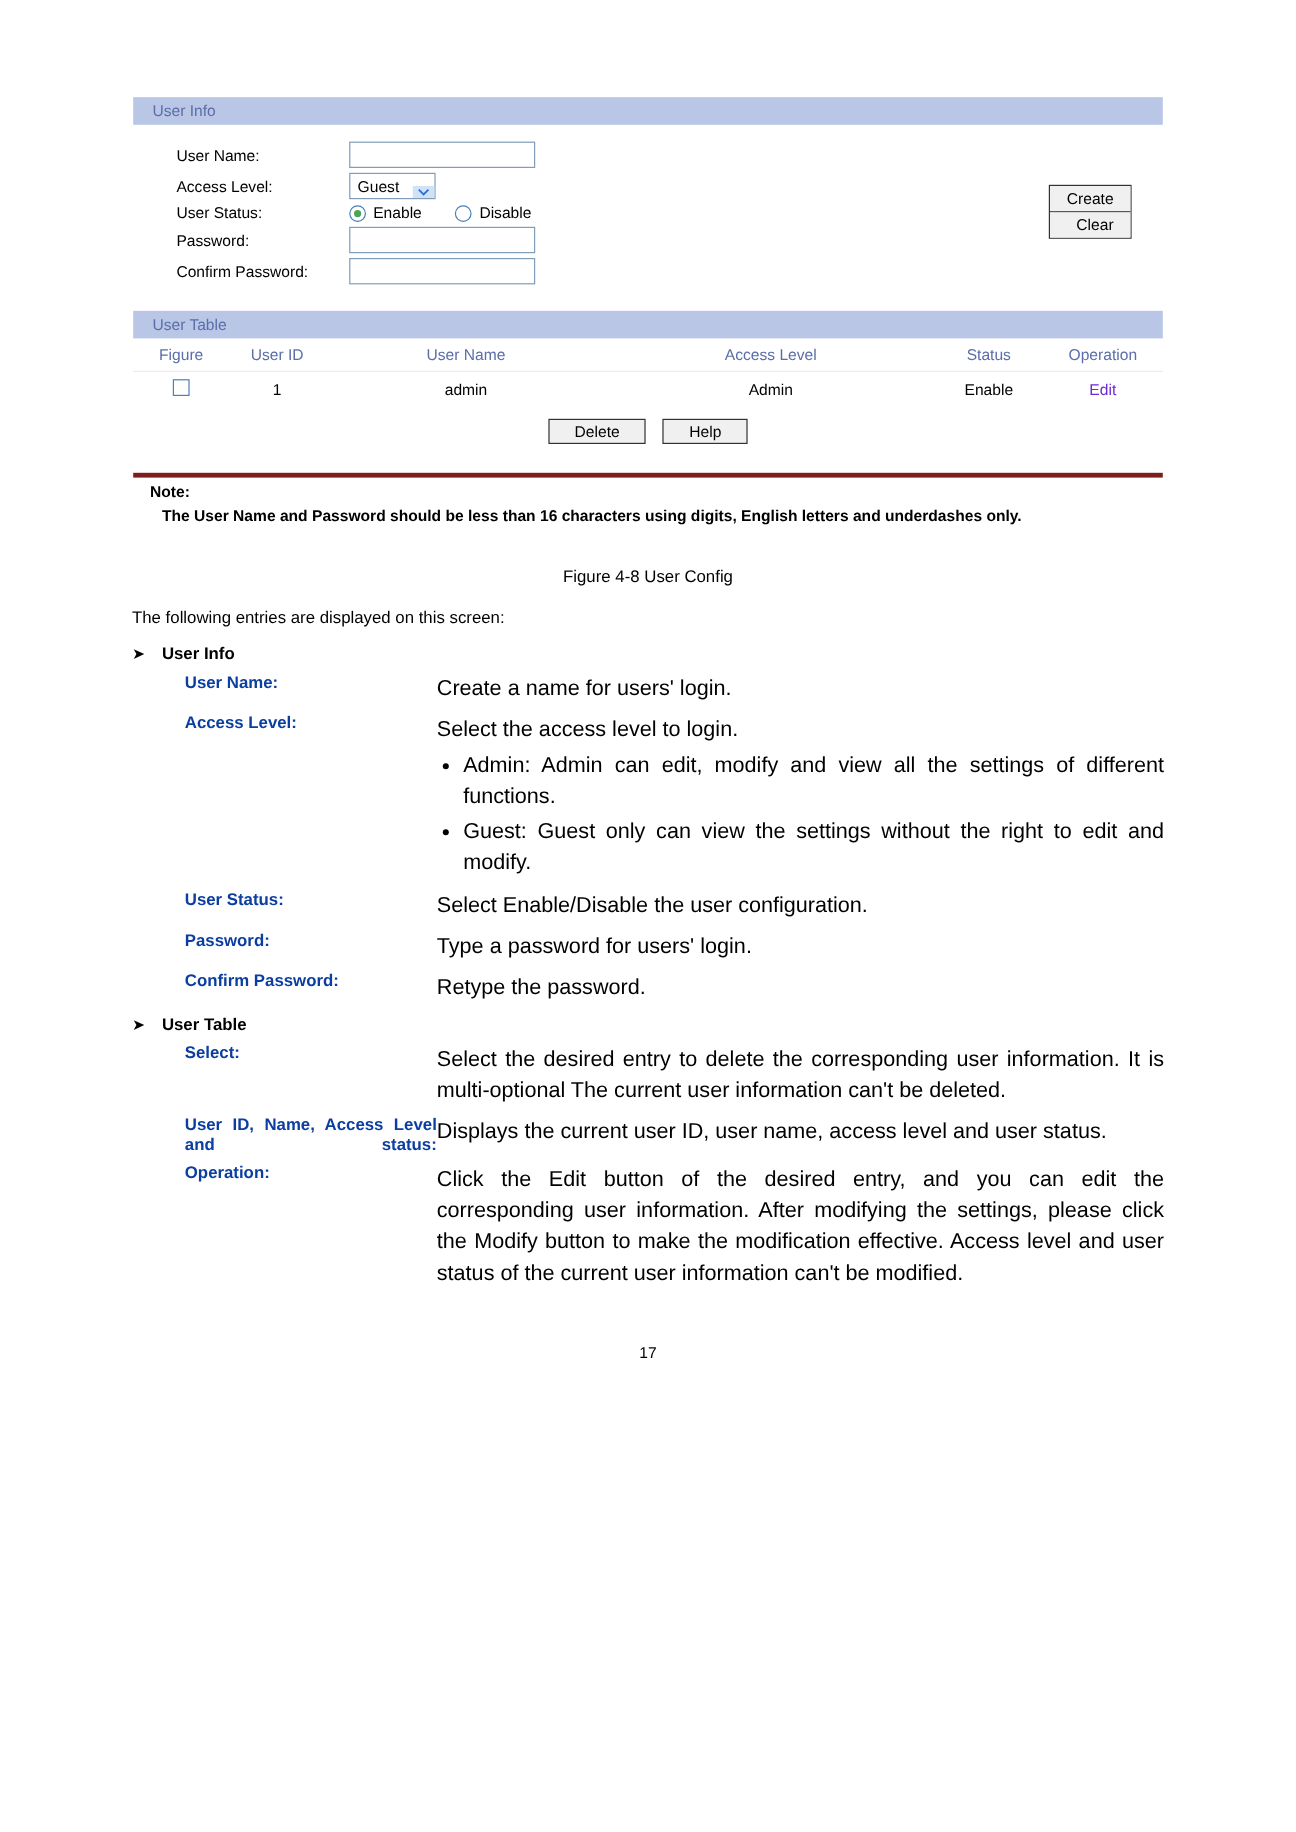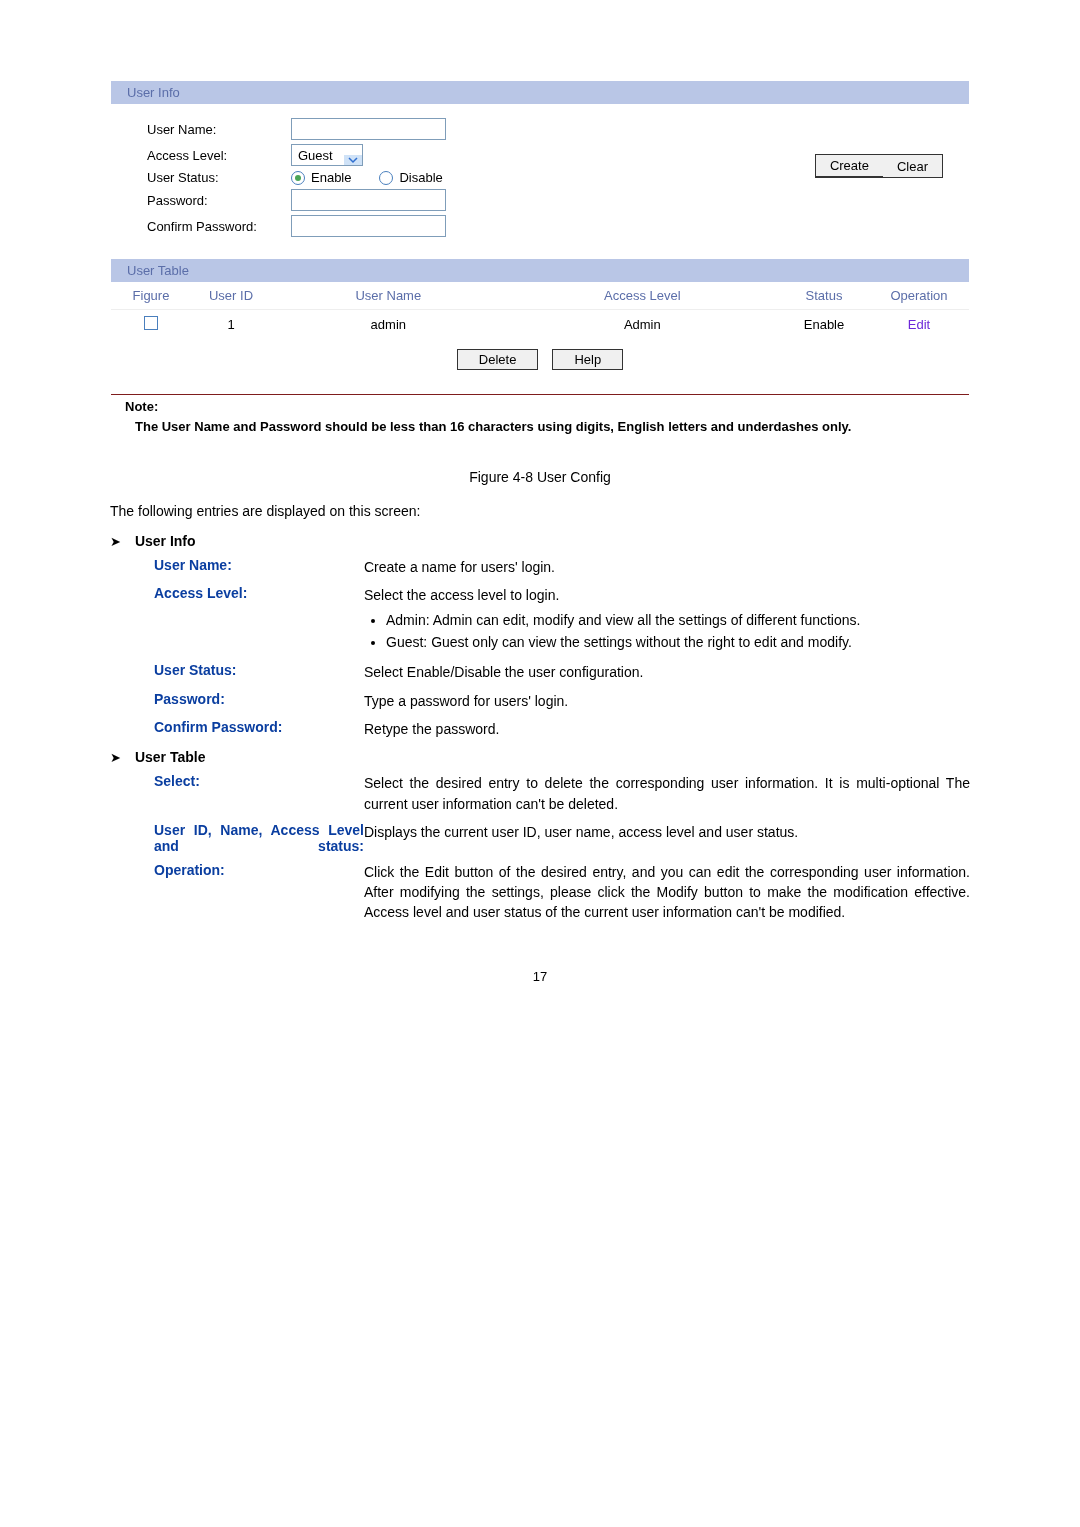--- a/index.html
+++ b/index.html
@@ -85,21 +85,21 @@
     width: 6px;
     height: 6px;
     background: #4aa557;
     border-radius: 50%;
   }
   .right-buttons {
     position: absolute;
     right: 26px;
     top: 50px;
     display: flex;
-    flex-direction: row;
+    flex-direction: column;
     gap: 0;
     border: 1px solid #333;
   }
   .right-buttons .btn {
     border: none;
     border-bottom: 1px solid #333;
     padding: 3px 14px;
     background: #f0f0f0;
     font-size: 13px;
     text-align: center;
@@ -134,21 +134,21 @@
     padding: 10px 0 18px 0;
   }
   .btn-std {
     border: 1px solid #333;
     background: #f0f0f0;
     padding: 2px 21px;
     font-size: 13px;
     cursor: pointer;
   }
   .note-sep {
-    border-top: 1px solid #7f1d1d;
+    border-top: 4px solid #7f1d1d;
     margin-top: 6px;
     padding-top: 4px;
   }
   .note-label {
     font-weight: bold;
     margin-left: 14px;
     font-size: 13px;
   }
   .note-body {
     margin: 4px 24px 0 24px;
@@ -188,21 +188,21 @@
     font-size: 14px;
     flex-shrink: 0;
     text-align: left;
   }
   .def-term.justify {
     text-align-last: justify;
     text-align: justify;
   }
   .def-desc {
     flex: 1;
-    font-size: 14px;
+    font-size: 18px;
     line-height: 1.45;
     text-align: justify;
   }
   .def-desc ul {
     list-style: disc;
     padding-left: 22px;
     margin-top: 4px;
   }
   .def-desc li { margin: 2px 0; text-align: justify; }
   .page-num {

